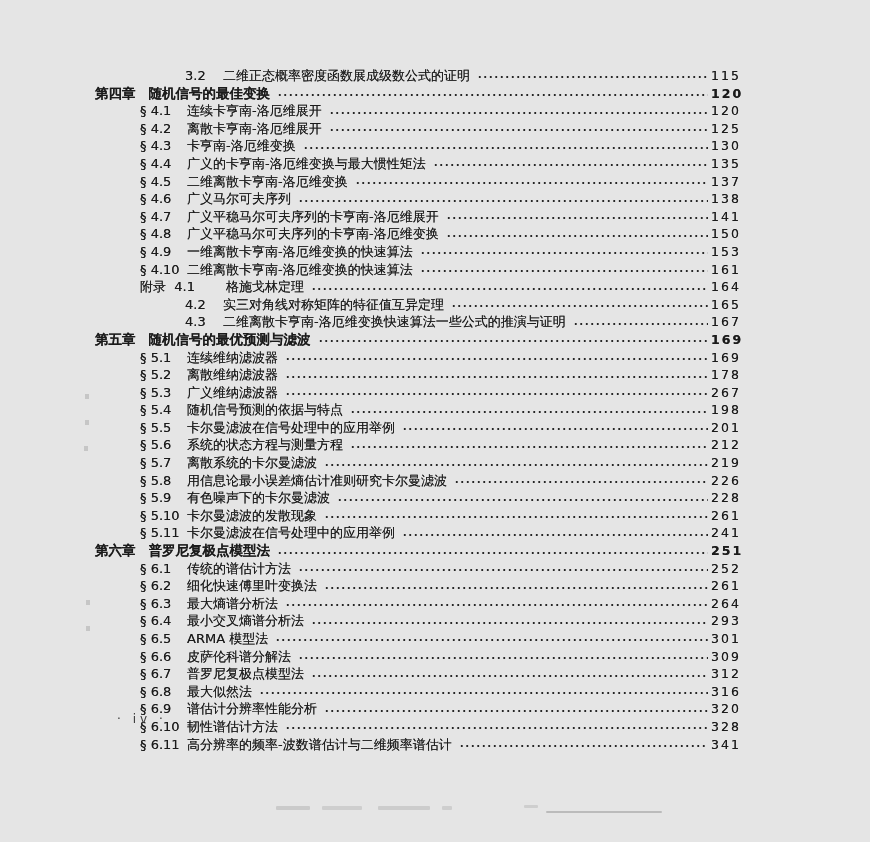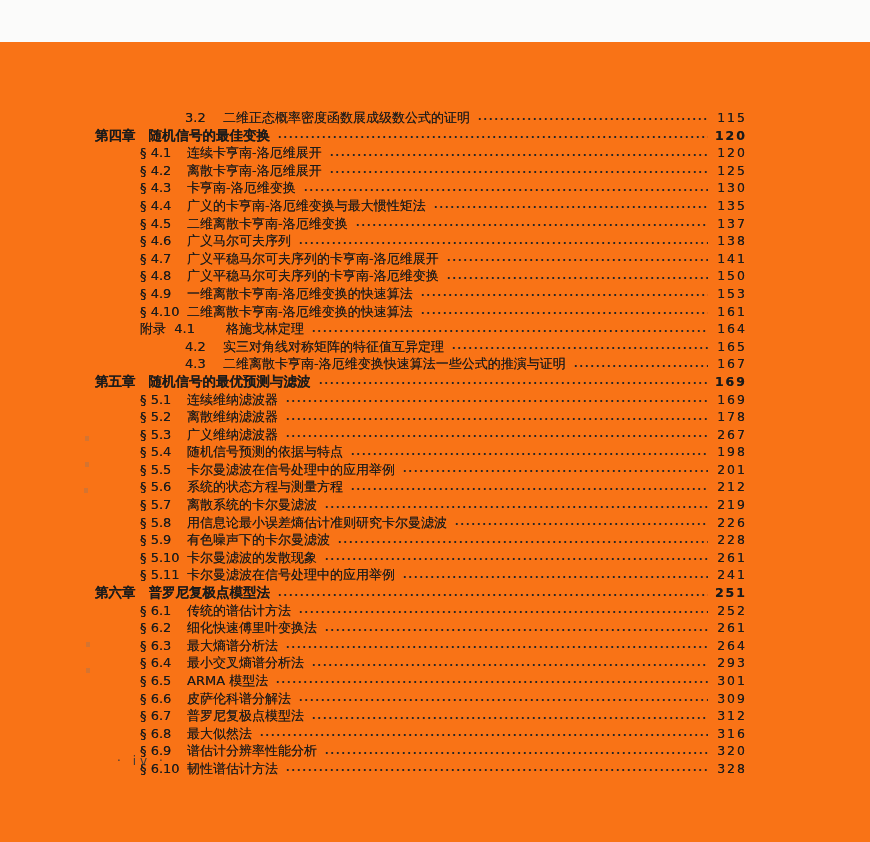--- a/index.html
+++ b/index.html
@@ -1,21 +1,21 @@
 <!DOCTYPE html>
 <html><head>
 <meta charset="utf-8">
 <style>
   html,body{margin:0;padding:0;}
   body{
     width:870px;height:842px;position:relative;overflow:hidden;
     background:#fbfbfa;
     font-family:"DejaVu Sans",sans-serif;
   }
-  .page{position:absolute;inset:0;background:#f97316;margin-top:42px;}
+  .page{position:absolute;inset:0;background:#e5e5e5;}
   .toc{
     position:absolute;left:95px;top:67px;width:652px;
     color:#1b1b1b;
     text-shadow:0 0 .6px rgba(25,25,25,.75);
   }
   .row{
     display:flex;align-items:baseline;
     height:17.6px;line-height:17.6px;
     font-size:13px;white-space:nowrap;
   }
@@ -28,21 +28,21 @@
   .row.sub{padding-left:90px;}
   .row.sub .label{min-width:38px;}
   .row.appendix{padding-left:45px;}
   .row.appendix .label{min-width:86px;}
   .leader{
     flex:1 1 10px;min-width:12px;align-self:stretch;margin:0 3px 0 0;
     background-image:radial-gradient(circle,#262626 1px,rgba(0,0,0,0) 1.35px);
     background-size:5.5px 5.5px;background-repeat:repeat-x;background-position:0 62%;
   }
   .pageno{
-    flex:0 0 auto;min-width:36px;text-align:right;
+    flex:0 0 auto;min-width:36px;text-align:left;
     font-size:12.5px;letter-spacing:2px;
   }
   .footer{
     position:absolute;left:117px;top:712px;
     font-size:12px;letter-spacing:4px;color:#3a3a3a;
   }
   
   .artifact{position:absolute;background:#9a9a9a;opacity:.4;filter:blur(.7px);border-radius:1px;}
   .a1{left:276px;top:806px;width:34px;height:4px;opacity:.35;}
   .a2{left:322px;top:806px;width:40px;height:4px;opacity:.3;}
@@ -284,20 +284,26 @@
     <span class="title">谱估计分辨率性能分析</span>
     <span class="leader"></span>
     <span class="pageno">320</span>
   </div>
       <div class="row section">
     <span class="label">§ 6.10</span>
     <span class="title">韧性谱估计方法</span>
     <span class="leader"></span>
     <span class="pageno">328</span>
   </div>
+      <div class="row section">
+    <span class="label">§ 6.11</span>
+    <span class="title">高分辨率的频率-波数谱估计与二维频率谱估计</span>
+    <span class="leader"></span>
+    <span class="pageno">341</span>
+  </div>
     </div>
 
   <div class="footer">· iv ·</div>
 
   <div class="artifact a1"></div>
   <div class="artifact a2"></div>
   <div class="artifact a3"></div>
   <div class="artifact a4"></div>
   <div class="artifact a5"></div>
   <div class="artifact a6"></div>

